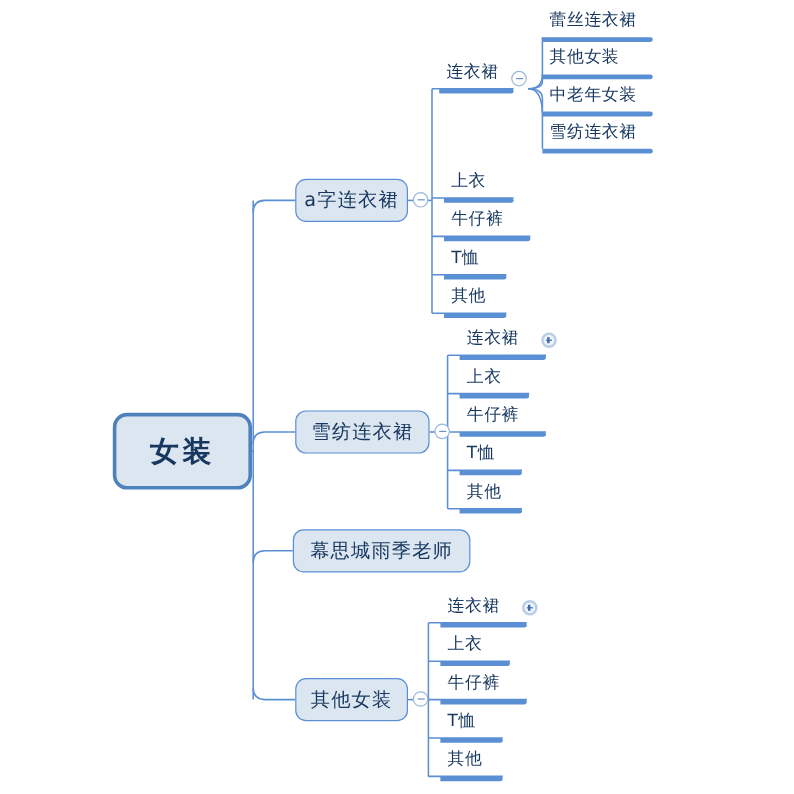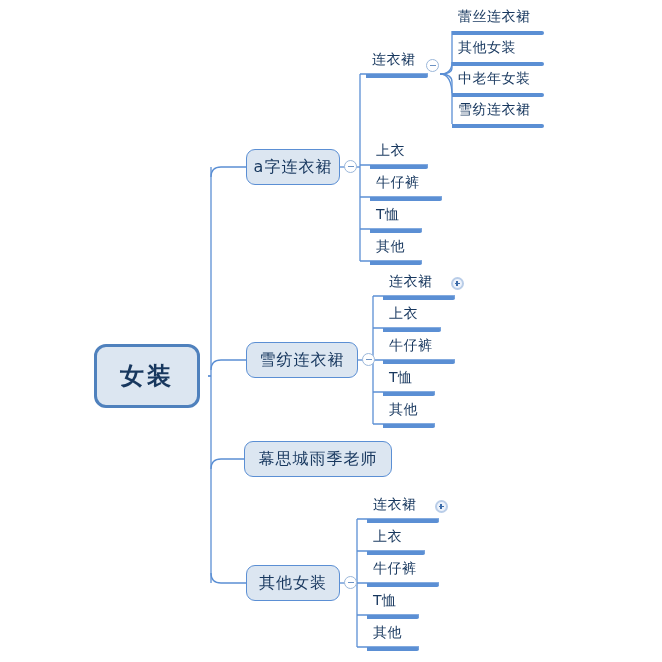--- a/index.html
+++ b/index.html
@@ -163,21 +163,21 @@
       <path d="M357 519 L357 647"></path>
       <path d="M350 583 L357 583"></path>
       <path d="M357 519 L439 519"></path>
       <path d="M357 551 L425 551"></path>
       <path d="M357 583 L439 583"></path>
       <path d="M357 615 L419 615"></path>
       <path d="M357 647 L419 647"></path>
     </g>
   </svg>
 
-  <div class="node root" style="left:94px; top:344px; width:106px; height:64px; font-size:24px;">
+  <div class="node root" style="left:94px; top:344px; width:116px; height:64px; font-size:24px;">
     <span>女装</span>
   </div>
 
   <div class="node" style="left:246px; top:149px; width:94px; height:36px; font-size:16px;">
     <span>a字连衣裙</span>
   </div>
   <span class="toggle minus" style="left:344px; top:160px;"></span>
 
   <div class="leaf" style="left:366px; top:51px; font-size:14px;">
     <span class="txt">连衣裙</span>

